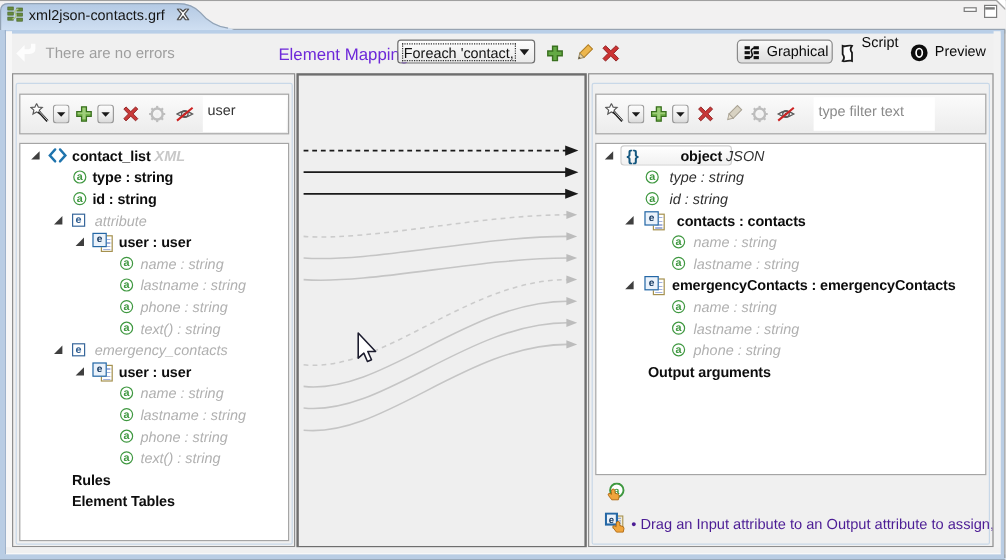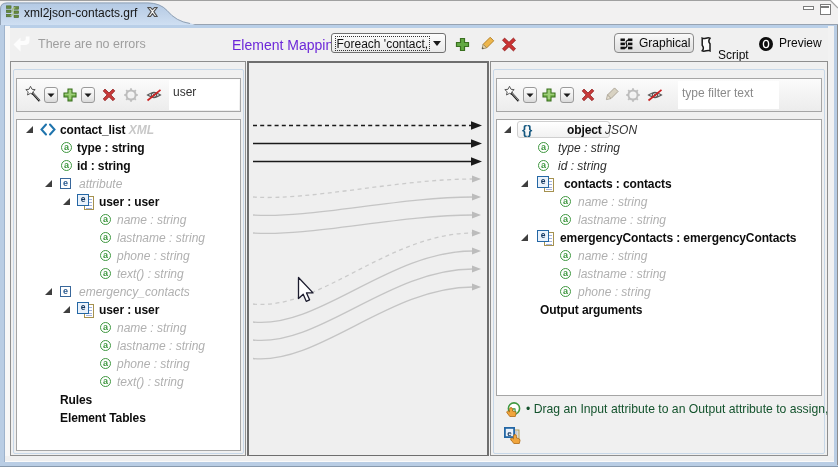--- a/index.html
+++ b/index.html
@@ -20,21 +20,21 @@
 .gtxt { color:#9e9e9e; font-size:12.5px; }
 #noerr { left:38px; top:37px; }
 #elemmap { left:232px; top:37px; font-size:14px; color:#6d28d9; }
 #combo { left:331px; top:33px; width:115px; height:20px; border:1px solid #707070; border-radius:3px; background:linear-gradient(#fdfdfd,#f1f1f1 60%,#e9e9e9); }
 #combotext { left:334.5px; top:35.5px; width:95px; height:15px; border:1px dotted #333; font-size:12px; line-height:14px; color:#111; padding-left:1px; white-space:nowrap; overflow:hidden; }
 #comboarr { left:433px; top:41px; width:0; height:0; border-left:4.5px solid transparent; border-right:4.5px solid transparent; border-top:5px solid #1a1a1a; }
 
 #btn-graph { left:614px; top:33px; width:80px; height:20px; border:1px solid #8a8a8a; border-radius:4px; background:linear-gradient(#fafafa,#e9e9e9 55%,#dfdfdf); }
 .btxt { font-size:12px; color:#0a0a0a; }
 #graphtxt { left:639px; top:36px; }
-#scripttxt { left:718px; top:48px; }
+#scripttxt { left:718px; top:28px; }
 #prevtxt { left:779px; top:36px; }
 
 #lpanel { left:10px; top:61px; width:236px; height:395px; border:1px solid #8e8e8e; background:#f0f0f0; }
 #lsection { left:13px; top:69px; width:231px; height:385px; border:1px solid #c8d8e8; border-radius:2px; }
 #ltoolbar { left:15.5px; top:78px; width:225px; height:34px; border:1px solid #a5a5a5; background:linear-gradient(#fbfbfb,#ececec); }
 #ltree { left:15.5px; top:119px; width:225px; height:332px; border:1px solid #a5a5a5; background:#fff; }
 #linput { left:169px; top:80px; width:70px; height:30px; background:#fff; }
 #ltype { left:173px; top:85px; font-size:12px; color:#333; position:absolute; }
 #canvas { left:247px; top:61px; width:242px; height:396px; border:2px solid #6e6e6e; background:#efefef; }
 #rpanel { left:490px; top:61px; width:338px; height:395px; border:1px solid #8e8e8e; background:#f0f0f0; }
@@ -63,21 +63,21 @@
 .jsonlbl { font-style:italic; font-weight:normal; color:#333; }
 .tri { position:absolute; width:0; height:0; border-left:7px solid transparent; border-bottom:7px solid #3f3f3f; }
 .aico { position:absolute; width:11px; height:11px; border:1.5px solid #3f9840; border-radius:50%; background:#fff; color:#3f9840; font-size:9px; font-weight:bold; text-align:center; line-height:8.5px; font-style:normal; }
 .eico { position:absolute; width:11px; height:11px; border:1.5px solid #38679b; background:#fff; color:#2d5c91; font-size:9px; font-weight:bold; text-align:center; line-height:8px; font-style:normal; }
 .stack { position:absolute; width:17px; height:16px; }
 .stack .bk { position:absolute; right:0; top:2px; width:10px; height:14px; border:1px solid #a5914f; background:linear-gradient(#fff 0px,#fff 2px,#a3b2dc 2px,#a3b2dc 3px,#fff 3px,#fff 5px,#a3b2dc 5px,#a3b2dc 6px,#fff 6px,#fff 8px,#a3b2dc 8px,#a3b2dc 9px,#fff 9px,#fff 10.5px,#a3b2dc 10.5px,#a3b2dc 11.5px,#fff 11.5px); box-shadow:inset 1px 0 0 #fff, inset -1px 0 0 #fff; }
 .stack .ft { position:absolute; left:0; top:0; width:12px; height:12px; background:#eaf2fb; border:1.8px solid #2467a5; color:#11355e; font-size:8.5px; font-weight:bold; font-style:normal; text-align:center; line-height:8px; }
 .angico { position:absolute; font-weight:bold; color:#1f74ad; font-size:13px; letter-spacing:0.6px; font-style:normal; }
 .selbox { left:517px; top:121px; width:93px; height:16.5px; border:1px solid #cfcfcf; border-radius:3px; background:linear-gradient(#fff,#f1f1f1); }
 
-.hint { position:absolute; font-size:12.2px; color:#14532d; white-space:nowrap; }
+.hint { position:absolute; font-size:12.2px; color:#4c1d95; white-space:nowrap;margin-top:28px; }
 #rclip { left:496px; top:398px; width:331px; height:50px; overflow:hidden; }
 </style>
 </head>
 <body>
 <div class="abs" id="topline"></div>
 <div class="abs" id="strip"></div>
 <div class="abs" id="stripline"></div>
 <div class="abs" id="blueline"></div>
 
 <svg class="abs" style="left:0;top:0;width:200px;height:25px;" viewBox="0 0 200 25">

